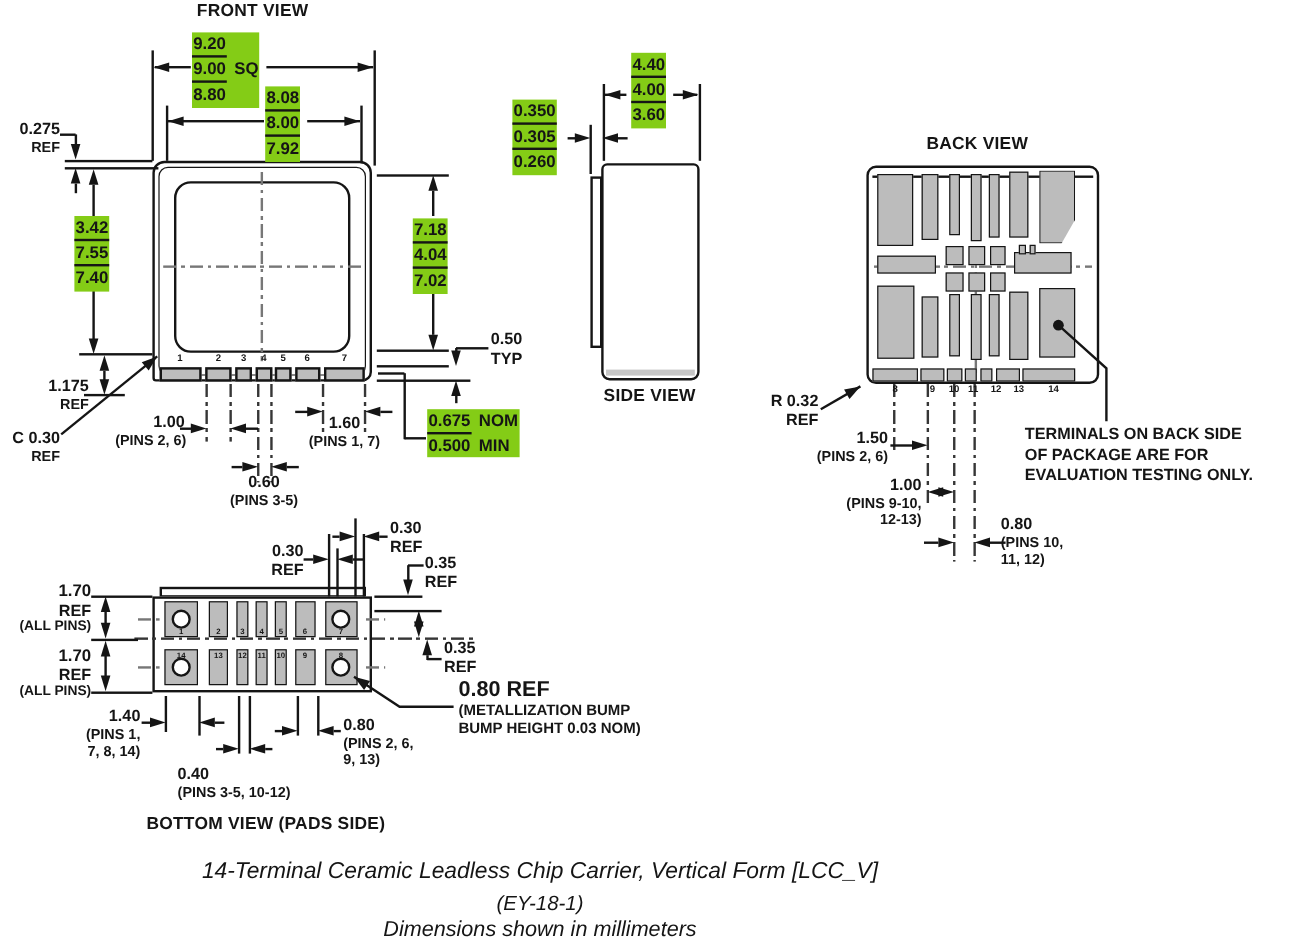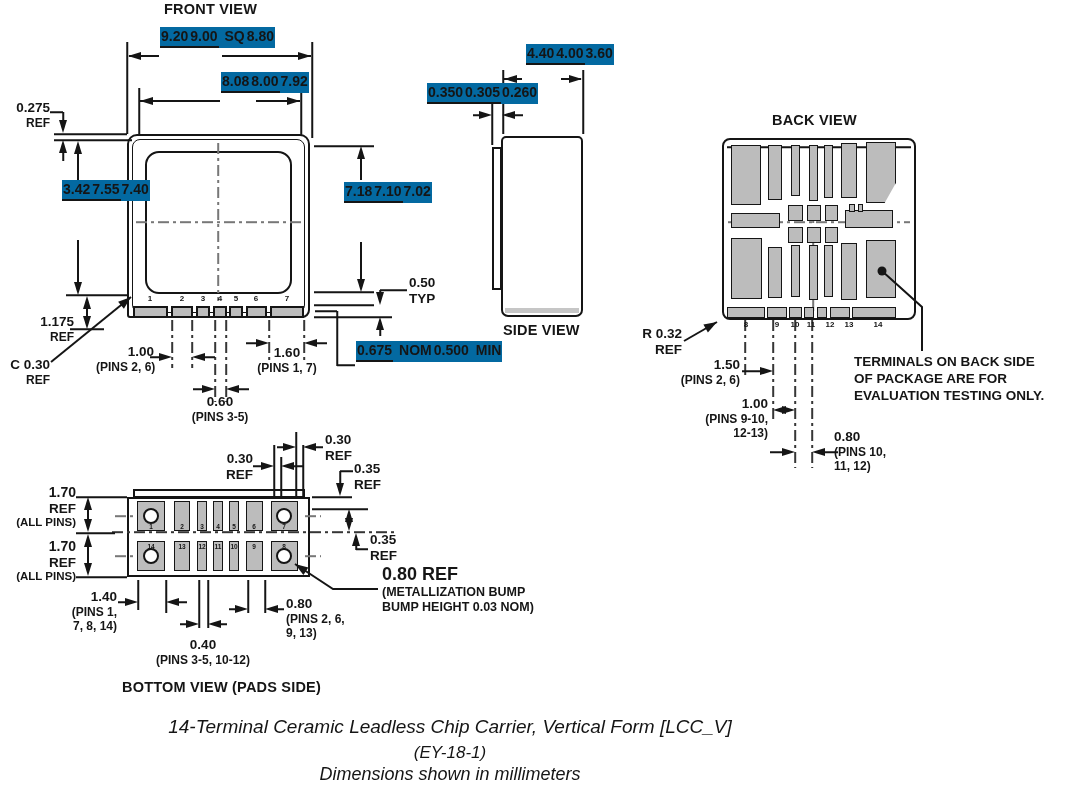--- a/index.html
+++ b/index.html
@@ -17,22 +17,22 @@
   .dark{filter:brightness(0.45)}
   .ar{position:absolute;width:0;height:0;border:4.5px solid transparent;z-index:4}
   .ar.r{border-left:13px solid #151515;border-right:0;transform:translate(-100%,-50%)}
   .ar.l{border-right:13px solid #151515;border-left:0;transform:translateY(-50%)}
   .ar.u{border-bottom:13px solid #151515;border-top:0;transform:translateX(-50%)}
   .ar.d{border-top:13px solid #151515;border-bottom:0;transform:translate(-50%,-100%)}
   .title{position:absolute;font-weight:bold;font-size:14.5px;letter-spacing:.2px;white-space:nowrap;z-index:5}
   .dim{position:absolute;font-weight:bold;font-size:13.5px;line-height:1.18;white-space:nowrap;z-index:5}
   .dim.ra{text-align:right}
   .dim .sub{font-size:12px;display:block}
-  .stack{position:absolute;display:inline-flex;flex-direction:row;align-items:flex-start;
-    font-weight:bold;font-size:14px;line-height:1;white-space:nowrap;z-index:5;background:#0369a1}
+  .stack{position:absolute;display:inline-flex;flex-direction:column;align-items:flex-start;
+    font-weight:bold;font-size:14px;line-height:1;white-space:nowrap;z-index:5;background:#84cc16}
   .stack .ln{display:block;padding:2px 1px 3px;border-bottom:2px solid transparent}
   .stack .ln.u{border-bottom-color:#151515}
   .stack .lnr{display:flex;gap:5px;align-items:flex-start;padding:0;border:0}
   .nu{display:inline-block;border-bottom:2px solid #151515;padding:2px 1px 3px}
   .sfx{display:inline-block;padding:2px 1px 3px}
   .pn{position:absolute;font-weight:bold;font-size:8px;transform:translateX(-50%);z-index:5}
   .pn.tiny{font-size:6.5px}
   .pad{position:absolute;background:#bcbcbc;border:2px solid #151515;box-sizing:border-box;z-index:3}
   .pad.thin{border-width:1.5px}
   .outline{position:absolute;border:2.5px solid #151515;box-sizing:border-box;background:#fff;z-index:1}
@@ -143,21 +143,21 @@
 
     <div class="dim ra" style="left:0px;top:357px;width:50px">
       <span>C 0.30</span>
       <span class="sub">REF</span>
     </div>
 
     <div class="hl hlt" style="left:314px;top:146px;width:60px"></div>
     <div class="hl hlt" style="left:314px;top:292px;width:60px"></div>
     <div class="stack" style="left:344px;top:182px">
       <span class="ln u">7.18</span>
-      <span class="ln u">7.10</span>
+      <span class="ln u">4.04</span>
       <span class="ln">7.02</span>
     </div>
     <div class="ar u" style="left:361px;top:146px"></div>
     <div class="vl" style="left:361px;top:159px;height:21px"></div>
     <div class="vl" style="left:361px;top:242px;height:37px"></div>
     <div class="ar d" style="left:361px;top:292px"></div>
 
     <div class="hl hlt" style="left:314px;top:305px;width:60px"></div>
     <div class="hl hlt" style="left:314px;top:317px;width:78px"></div>
     <div class="hl hlt" style="left:380px;top:290px;width:27px"></div>
@@ -457,21 +457,21 @@
     <div class="dim ra" style="left:53px;top:589px;width:64px">
       <span>1.40</span>
       <span class="sub">(PINS 1,</span>
       <span class="sub">7, 8, 14)</span>
     </div>
 
     <div class="hl hlt" style="left:180px;top:624px;width:6px"></div>
     <div class="ar r" style="left:199px;top:624px"></div>
     <div class="ar l" style="left:208px;top:624px"></div>
     <div class="hl hlt" style="left:221px;top:624px;width:6px"></div>
-    <div class="dim" style="left:148px;top:637px;width:110px;text-align:center">
+    <div class="dim" style="left:148px;top:637px;width:110px;">
       <span>0.40</span>
       <span class="sub">(PINS 3-5, 10-12)</span>
     </div>
 
     <div class="hl hlt" style="left:229px;top:609px;width:6px"></div>
     <div class="ar r" style="left:248px;top:609px"></div>
     <div class="ar l" style="left:265px;top:609px"></div>
     <div class="hl hlt" style="left:278px;top:609px;width:6px"></div>
     <div class="dim" style="left:286px;top:596px">
       <span>0.80</span>

